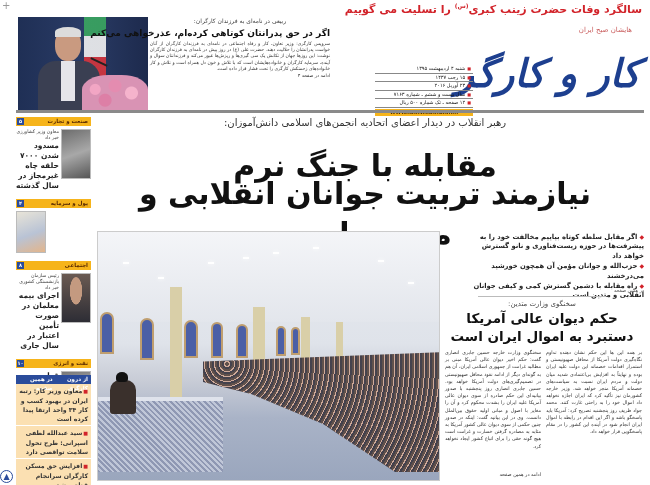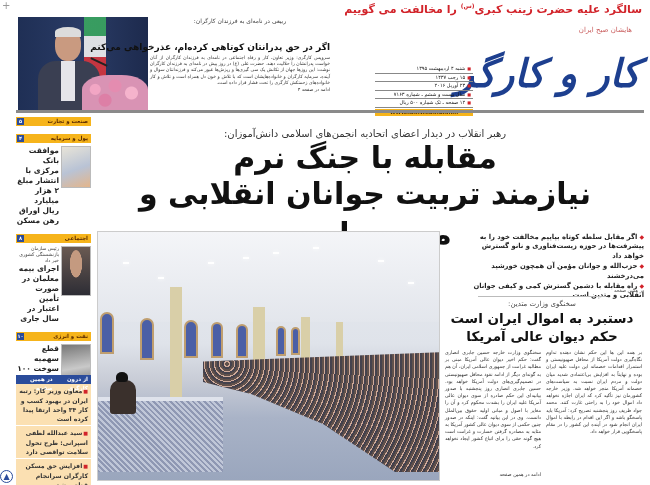--- a/index.html
+++ b/index.html
@@ -35,29 +35,29 @@
   .flowers { left: 64px; top: 58px; width: 66px; height: 36px; border-radius: 40% 40% 0 0;
     background: radial-gradient(circle at 20% 40%, #f2a6c4 5px, transparent 6px),
                 radial-gradient(circle at 50% 30%, #e48cb0 6px, transparent 7px),
                 radial-gradient(circle at 75% 50%, #f5b3cc 6px, transparent 7px),
                 radial-gradient(circle at 35% 70%, #dd7fa6 6px, transparent 7px),
                 #d993b4; }
   .mic { left: 72px; top: 44px; width: 18px; height: 2px; background: #222; transform: rotate(25deg); }
 
   #top-story { left: 150px; top: 17px; width: 180px; }
   #top-story-kicker { font-size: 6px; color: #444; text-align: center; }
-  #top-story-title { font-size: 9px; font-weight: bold; margin-top: 18px; white-space: nowrap; }
+  #top-story-title { font-size: 9px; font-weight: bold; margin-top: 4px; white-space: nowrap; }
   #top-story-body { font-size: 4.6px; line-height: 6.2px; color: #333; margin-top: 3px; text-align: justify; }
   #top-story-cont { font-size: 4.6px; color: #333; margin-top: 1px; }
 
   #rule-top { left: 16px; top: 110px; width: 628px; height: 3px; background: #8a8a8a; }
 
   
-  #kicker { left: 100px; top: 117px; width: 530px; text-align: center; font-size: 10px; color: #333; margin-top: 11px; }
-  #headline-1 { left: 100px; top: 138px; width: 530px; text-align: center; font-size: 30px; font-weight: bold; line-height: 40px; font-family: "DejaVu Sans", sans-serif; }
+  #kicker { left: 100px; top: 117px; width: 530px; text-align: center; font-size: 10px; color: #333; }
+  #headline-1 { left: 100px; top: 146px; width: 530px; text-align: center; font-size: 30px; font-weight: bold; line-height: 40px; font-family: "DejaVu Sans", sans-serif; }
   #headline-2 { left: 100px; top: 174px; width: 530px; text-align: center; font-size: 30px; font-weight: bold; line-height: 40px; }
 
   
   #main-photo { left: 97px; top: 231px; width: 343px; height: 250px; overflow: hidden; border: 1px solid #ccc;
     background: linear-gradient(180deg, #e8eaef 0%, #dfe3ea 45%, #c8ccd6 60%, #a9b3c7 75%, #9aa6bd 100%); }
   .ceiling { left: 0; top: 0; width: 343px; height: 90px; background: linear-gradient(180deg,#f4f5f8,#e3e6ec); }
   .pillar { top: 55px; width: 12px; height: 115px; background: #d9cfa8; }
   .window { top: 80px; width: 14px; height: 42px; background: #4b5fa6; border-radius: 7px 7px 0 0; border: 2px solid #bf9e6f; }
   .light { width: 6px; height: 2px; background: #fff; box-shadow: 0 0 4px #fff; }
   .stage { left: 0; top: 165px; width: 125px; height: 75px; background: repeating-linear-gradient(45deg,#8f98b3 0 2px,#c0c7d8 2px 4px); border-top: 4px solid #dfe3ec; }
@@ -98,21 +98,21 @@
   .box-item::before { content: "■"; color: #d2232a; font-size: 5px; margin-left: 1px; }
   #emblem { left: 0; top: 470px; width: 13px; height: 13px; border: 1px solid #2b4c9b; border-radius: 50%; font-size: 8px; line-height: 11px; text-align: center; color: #2b4c9b; }
   #plus { left: 2px; top: 0px; font-size: 10px; color: #999; }
 </style>
 </head>
 <body>
 
 <div class="abs" id="plus">+</div>
 
 <div class="abs rtl" id="top-banner">
-  <span>سالگرد علیه حضرت زینب کبری</span><sup>(س)</sup><span> را مخالفت می گوییم</span>
+  <span>سالگرد وفات حضرت زینب کبری</span><sup>(س)</sup><span> را تسلیت می گوییم</span>
 </div>
 
 <div class="abs rtl" id="logo-tag">هایشان صبح ایران</div>
 <div class="abs rtl" id="logo">
   <div id="logo-text">کار و کارگر</div>
 </div>
 
 <div class="abs rtl" id="date-box">
   <div class="row">شنبه ۴ اردیبهشت ۱۳۹۵</div>
   <div class="row">۱۵ رجب ۱۴۳۷</div>
@@ -174,45 +174,49 @@
 <div class="abs rtl" id="bullets">
   <div class="b">اگر مقابل سلطه کوتاه بیاییم مخالفت خود را به پیشرفت‌ها در حوزه زیست‌فناوری و نانو گسترش خواهد داد</div>
   <div class="b">حزب‌الله و جوانان مؤمن آن همچون خورشید می‌درخشند</div>
   <div class="b">راه مقابله با دشمن گسترش کمی و کیفی جوانان انقلابی و متدین است</div>
 </div>
 <div class="abs rtl" id="bullets-cont">در همین صفحه</div>
 
 <div class="abs" id="rule-mid"></div>
 <div class="abs rtl" id="sub-kicker">سخنگوی وزارت متدین:</div>
 <div class="abs rtl" id="sub-title">
+  <div>حکم دیوان عالی آمریکا</div>
   <div>دستبرد به اموال ایران است</div>
-  <div>حکم دیوان عالی آمریکا</div>
 </div>
 <div class="abs rtl" id="sub-body">
   <div class="col">سخنگوی وزارت خارجه حسین جابری انصاری گفت: حکم اخیر دیوان عالی آمریکا مبنی بر مطالبه غرامت از جمهوری اسلامی ایران، آن هم به گونه‌ای دیگر از ادامه نفوذ محافل صهیونیستی در تصمیم‌گیری‌های دولت آمریکا خواهد بود. حسین جابری انصاری روز پنجشنبه با صدور بیانیه‌ای این حکم صادره از سوی دیوان عالی آمریکا علیه ایران را بشدت محکوم کرد و آن را مغایر با اصول و مبانی اولیه حقوق بین‌الملل دانست. وی در این بیانیه گفت: اینکه در صدور چنین حکمی از سوی دیوان عالی کشور آمریکا به مثابه به مصادره گرفتن خسارت و غرامت است هیچ گونه حقی را برای اتباع کشور ایجاد نخواهد کرد.</div>
   <div class="col">بر همه این ها این حکم نشان دهنده تداوم نگاه‌گیری دولت آمریکا از محافل صهیونیستی و استمرار اقدامات خصمانه این دولت علیه ایران بوده و نهایتاً به افزایش بی‌اعتمادی شدید میان دولت و مردم ایران نسبت به سیاست‌های خصمانه آمریکا منجر خواهد شد. وزیر خارجه کشورمان نیز تأکید کرد که ایران اجازه نخواهد داد اموال خود را به راحتی غارت کنند. محمد جواد ظریف روز پنجشنبه تصریح کرد: آمریکا باید پاسخگو باشد و اگر این اقدام در رابطه با اموال ایران انجام شود در آینده این کشور را در مقام پاسخگویی قرار خواهد داد.</div>
 </div>
 <div class="abs rtl" id="sub-cont">ادامه در همین صفحه</div>
 
 <div class="abs rtl" id="sidebar">
   <div class="sec">
     <div class="sec-head">
       <span>صنعت و تجارت</span>
       <span class="sec-num">۵</span>
     </div>
+    <div class="sec-body">
+      <div class="sec-text">
+        <div class="sec-small">معاون وزیر کشاورزی خبر داد</div>
+        <div class="sec-big">مسدود شدن ۷۰۰۰ حلقه چاه غیرمجاز در سال گذشته</div>
+      </div>
+      <div class="thumb"></div>
+    </div>
   </div>
   <div class="sec">
     <div class="sec-head">
       <span>پول و سرمایه</span>
       <span class="sec-num">۴</span>
     </div>
     <div class="sec-body">
-      <div class="sec-text">
-        <div class="sec-big">موافقت بانک مرکزی با انتشار مبلغ ۲ هزار میلیارد ریال اوراق رهن مسکن</div>
-      </div>
       <div class="thumb t2" style="height:42px"></div>
     </div>
   </div>
   <div class="sec">
     <div class="sec-head">
       <span>اجتماعی</span>
       <span class="sec-num">۸</span>
     </div>
     <div class="sec-body">
       <div class="sec-text">

